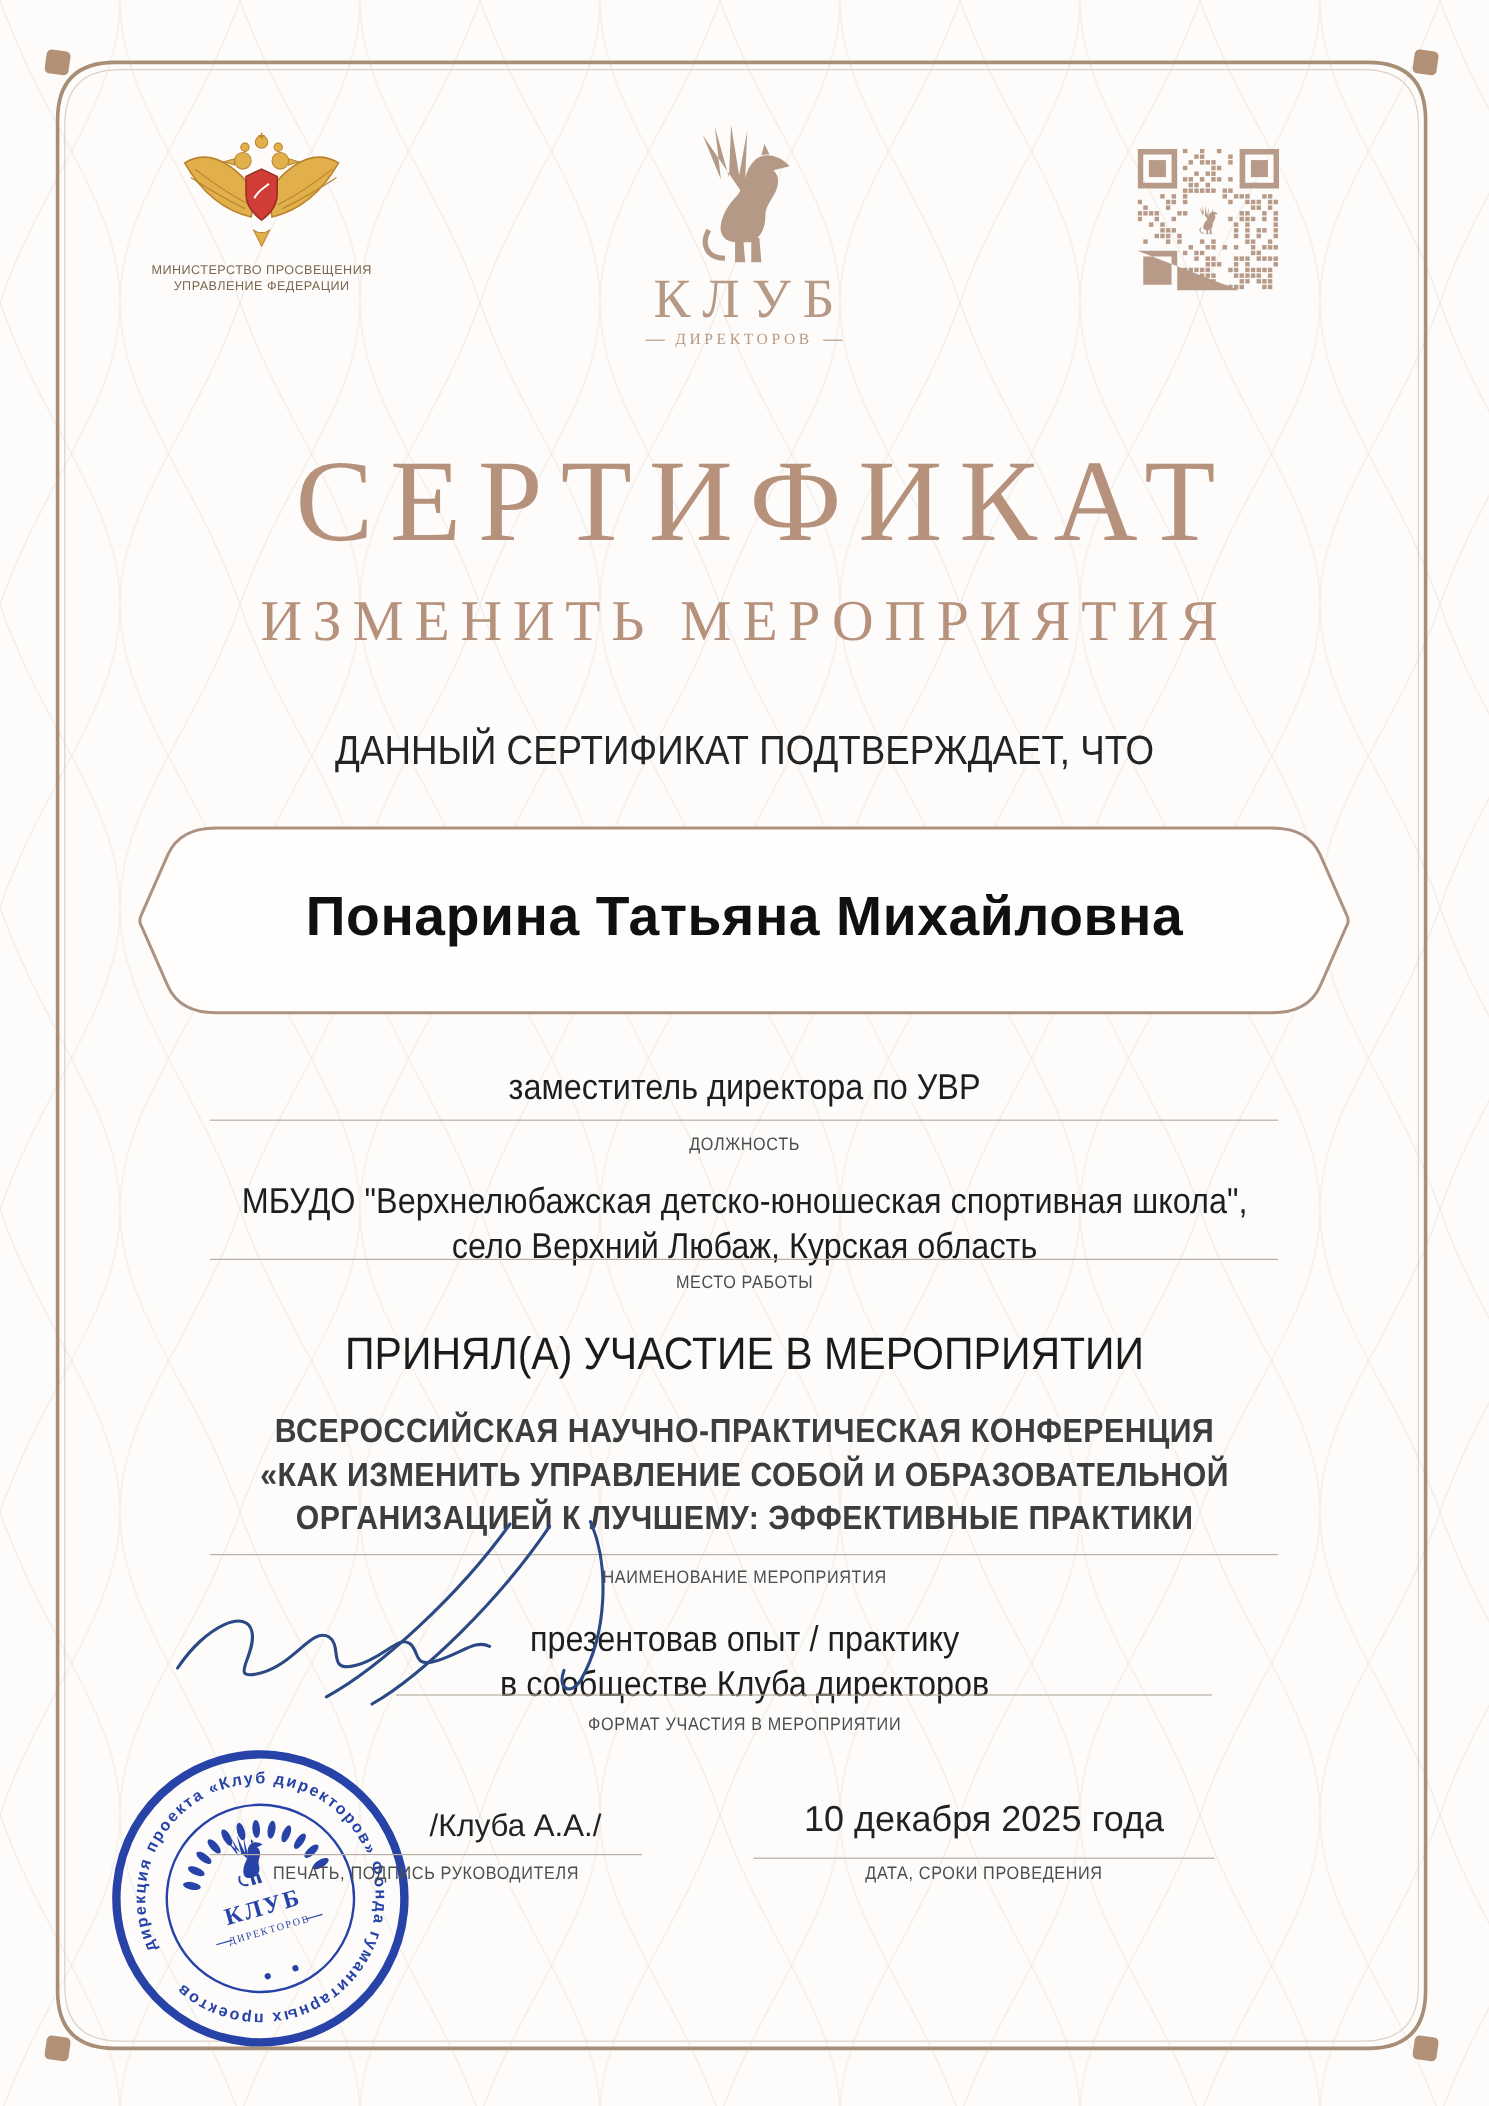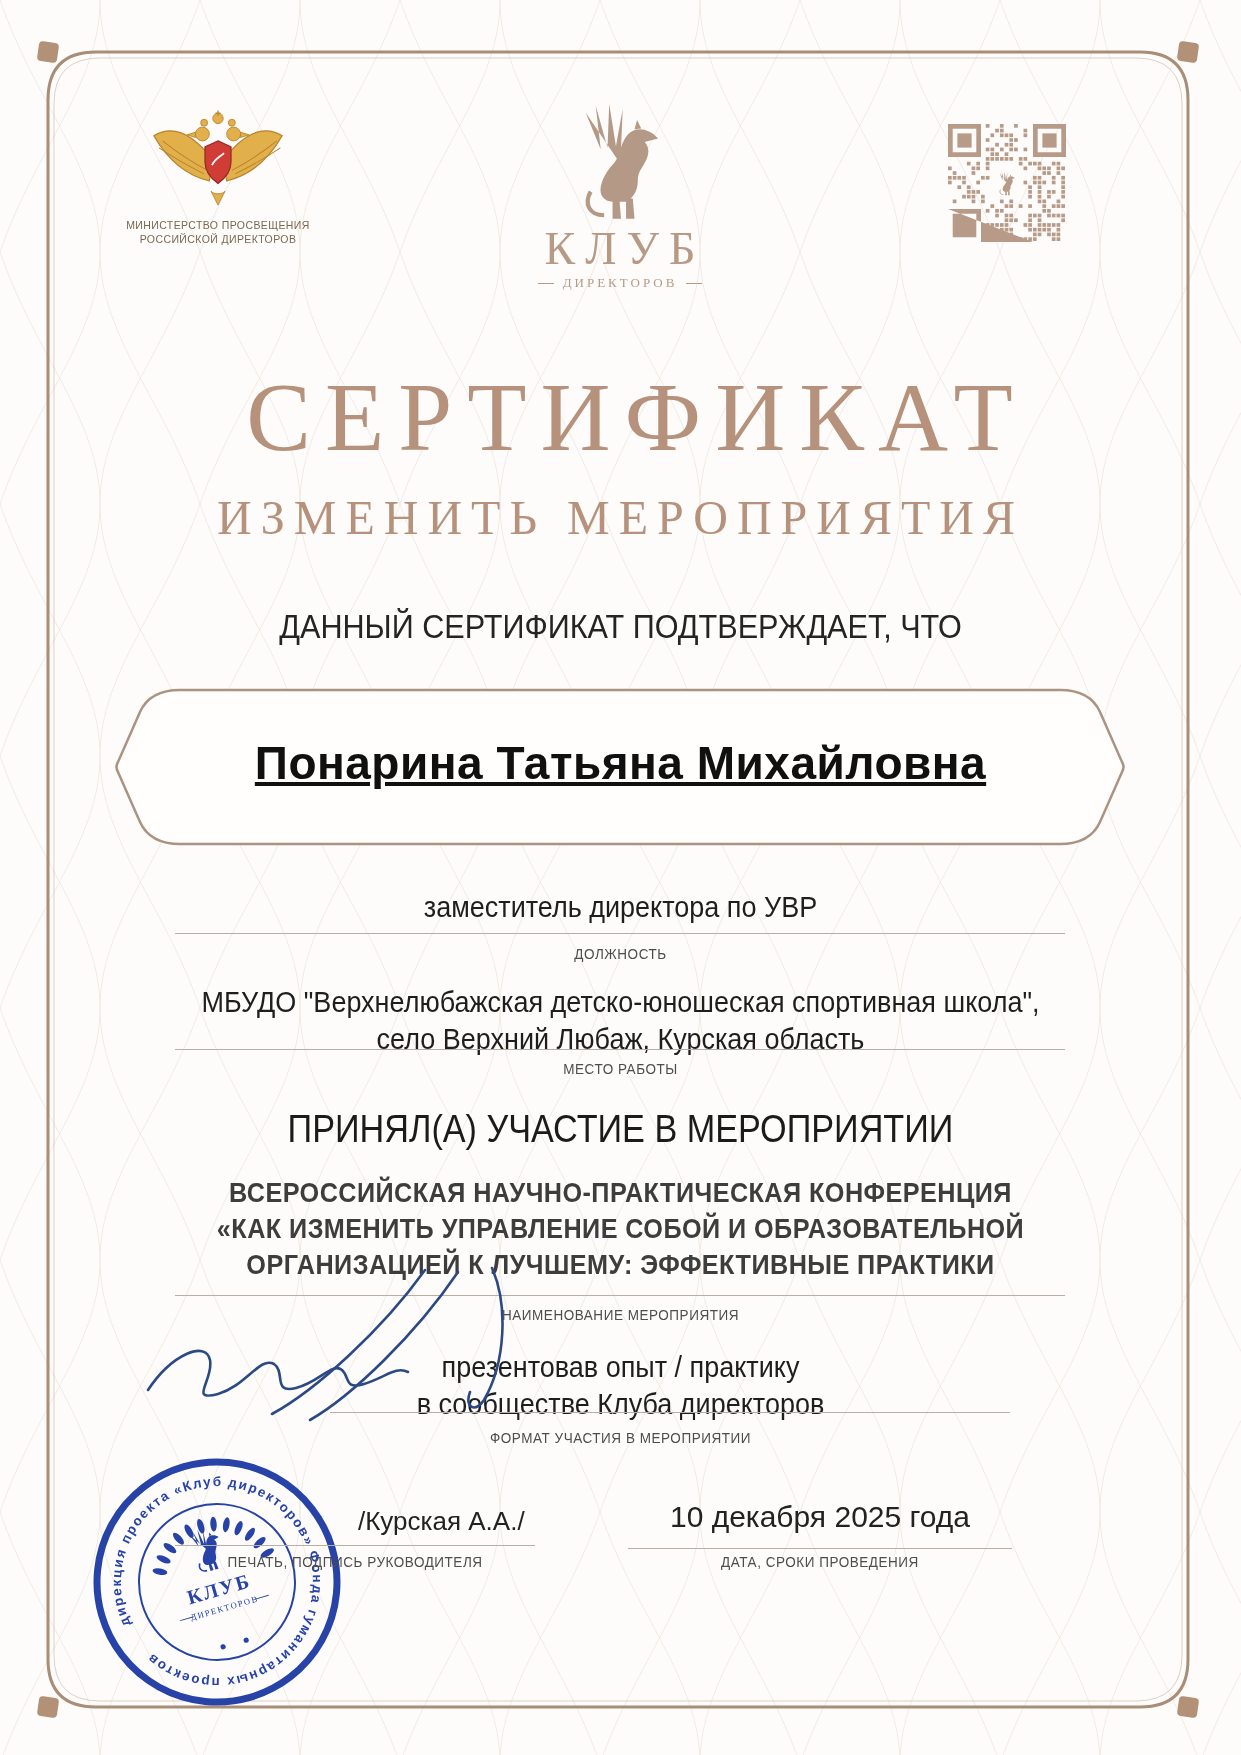--- a/index.html
+++ b/index.html
@@ -9,21 +9,21 @@
   .ctr{left:0;width:1241px;text-align:center;}
   .cond{transform:scaleX(.9);transform-origin:50% 50%;}
   .serif{font-family:"Liberation Serif",serif;}
   .tan{color:#b6917b;}
   .rule{position:absolute;height:1px;background:#b9aea3;}
   .lbl{position:absolute;font-size:15px;color:#4d4d4d;letter-spacing:.6px;text-align:center;}
   .val{font-size:30px;color:#1e1e1e;}
   #cert-title{top:346px;font-size:97px;letter-spacing:14px;font-weight:400;}
   #cert-subtitle{top:490px;font-size:48px;letter-spacing:9px;font-weight:400;}
   #statement{top:607px;font-size:34px;color:#242424;letter-spacing:0;}
-  #recipient-name{top:736px;font-size:46px;font-weight:bold;color:#101010;letter-spacing:.5px;text-decoration:underline;}
+  #recipient-name{top:736px;font-size:46px;font-weight:bold;color:#101010;letter-spacing:.5px;}
   #participation{top:1108px;font-size:38px;color:#1b1b1b;}
   .event-line{font-size:28px;font-weight:bold;color:#3d3d3d;line-height:36px;letter-spacing:.5px;}
   .fmt-line,.wp-line{font-size:30px;line-height:37px;color:#1e1e1e;}
   .ministry-text{font-size:10.5px;line-height:14px;color:#7c6750;letter-spacing:.4px;text-align:center;}
   .club-title{font-size:46px;letter-spacing:10px;color:#b79a85;font-weight:400;text-indent:10px;}
   .club-sub{display:flex;align-items:center;justify-content:center;gap:9px;color:#b79a85;
             font-size:13px;letter-spacing:3px;}
   .club-sub .dash{width:16px;height:1px;background:#b79a85;}
   #stamp-svg{transform:rotate(-16deg);}
   #sig-name{font-size:26px;color:#222;}
@@ -76,21 +76,21 @@
       <circle cx="64" cy="17" r="4" fill="#e2b04a" stroke="#b9832e"></circle>
       <circle cx="96" cy="17" r="4" fill="#e2b04a" stroke="#b9832e"></circle>
       <path stroke="#b9832e" stroke-width="1.5" d="M80 3 V9 M77 6 H83"></path>
       <path fill="#e2b04a" stroke="#b9832e" d="M72 96 L80 112 L88 96 C85 100 75 100 72 96 Z"></path>
       <path fill="#cf3d36" stroke="#9a2c27" stroke-width="1.5" d="M80 38 L95 45 V62 C95 74 87 82 80 87 C73 82 65 74 65 62 V45 Z"></path>
       <path fill="none" stroke="#fff" stroke-width="2" d="M73 66 C77 58 83 56 87 52"></path>
     </g>
   </svg>
   <div class="abs ministry-text" style="left:88px;top:218px;width:260px;">
     <div>МИНИСТЕРСТВО ПРОСВЕЩЕНИЯ</div>
-    <div>РОССИЙСКОЙ ДИРЕКТОРОВ</div>
+    <div>УПРАВЛЕНИЕ ФЕДЕРАЦИИ</div>
   </div>
 
   <svg class="abs" style="left:578px;top:104px;color:#b49a86;" width="86" height="118">
     <use href="#griffin" width="86" height="118"></use>
   </svg>
   <div class="abs serif club-title" style="left:470px;top:222px;width:300px;text-align:center;">
     <span>КЛУБ</span>
   </div>
   <div class="abs club-sub" style="left:470px;top:275px;width:300px;">
     <span class="dash"></span>
@@ -369,21 +369,21 @@
 
   <svg class="abs" style="left:120px;top:1262px;" width="450" height="165" viewBox="0 0 450 165">
     <g fill="none" stroke="#2b4a85" stroke-width="2.6" stroke-linecap="round">
       <path d="M305 8 C262 68 196 128 152 152"></path>
       <path d="M338 10 C296 72 232 134 190 158"></path>
       <path d="M28 128 C52 92 86 78 90 98 C94 118 68 140 98 132 C126 124 140 94 154 102 C166 110 152 132 176 126 C200 120 212 100 222 108 C230 115 224 128 244 122 C266 115 276 104 288 110"></path>
       <path d="M372 6 C388 42 386 100 364 138 C356 151 344 146 350 130"></path>
     </g>
   </svg>
 
-  <div class="abs" id="sig-name" style="left:358px;top:1506px;">/Курская А.А./</div>
+  <div class="abs" id="sig-name" style="left:358px;top:1506px;">/Клуба А.А./</div>
   <div class="rule" style="left:175px;top:1545px;width:360px;"></div>
   <div class="lbl cond" style="left:155px;top:1553px;width:400px;">ПЕЧАТЬ, ПОДПИСЬ РУКОВОДИТЕЛЯ</div>
 
   <div class="abs" id="date-value" style="left:620px;top:1500px;width:400px;text-align:center;">10 декабря 2025 года</div>
   <div class="rule" style="left:628px;top:1548px;width:384px;"></div>
   <div class="lbl cond" style="left:620px;top:1553px;width:400px;">ДАТА, СРОКИ ПРОВЕДЕНИЯ</div>
 
 </div>
 
 </body></html>

